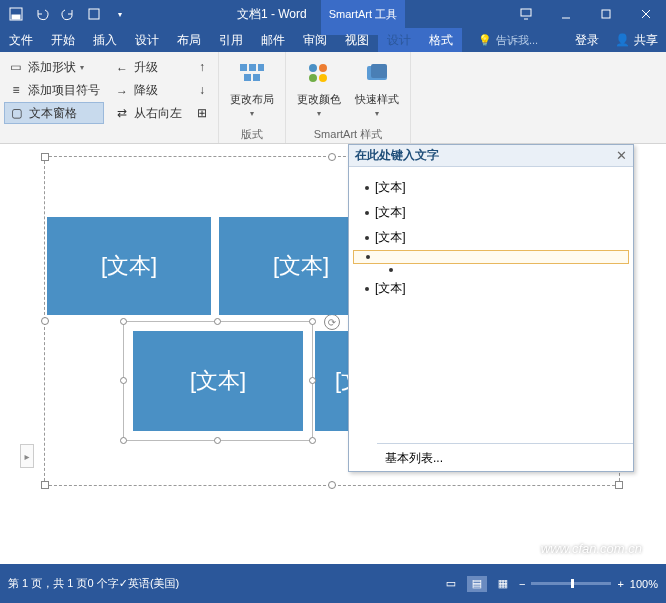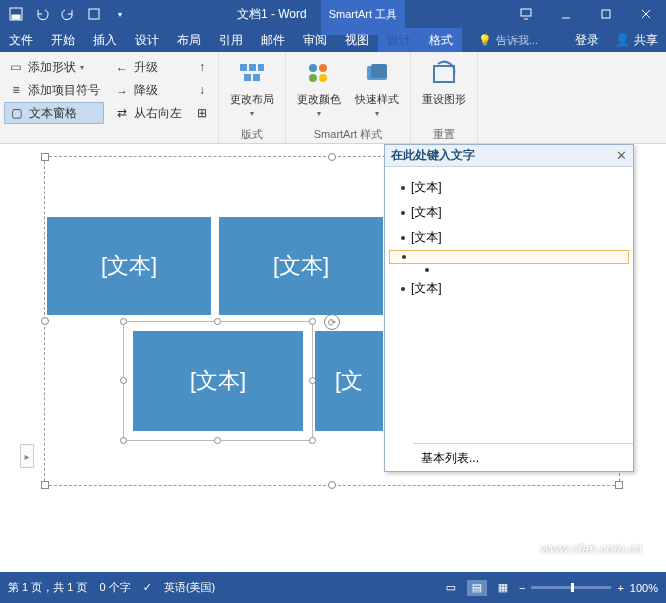--- a/index.html
+++ b/index.html
@@ -56,32 +56,32 @@
 .sa-shape.s3{left:88px;top:174px;width:170px;height:100px}
 .sa-shape.s4{left:270px;top:174px;width:68px;height:100px}
 .shape-sel { position: absolute; border: 1px solid #bbb; }
 .shape-sel .hndl { position: absolute; width: 7px; height: 7px; background: #fff; border: 1px solid #888; border-radius:50%;}
 .shape-sel.s3sel{left:78px;top:164px;width:190px;height:120px}
 .hndl.tl{left:-4px;top:-4px}.hndl.tr{right:-4px;top:-4px}.hndl.bl{left:-4px;bottom:-4px}.hndl.br{right:-4px;bottom:-4px}
 .hndl.tm{left:50%;top:-4px;margin-left:-4px}.hndl.bm{left:50%;bottom:-4px;margin-left:-4px}
 .hndl.lm{left:-4px;top:50%;margin-top:-4px}.hndl.rm{right:-4px;top:50%;margin-top:-4px}
 
 
-.text-pane { position: absolute; right: 32px; top: 0px; width: 250px; height: 328px; background: #fff; border: 1px solid #9bb0c9; box-shadow: 2px 2px 4px rgba(0,0,0,.2); z-index: 10; }
+.text-pane { position: absolute; right: 32px; top: 0px; width: 286px; height: 328px; background: #fff; border: 1px solid #9bb0c9; box-shadow: 2px 2px 4px rgba(0,0,0,.2); z-index: 10; }
 .text-pane .tp-header { height: 22px; background: #eaf0f7; border-bottom: 1px solid #c8d4e3; display: flex; align-items: center; padding: 0 6px; font-size: 12px; color: #1f4e79; font-weight: bold; }
 .text-pane .tp-close { margin-left: auto; cursor: pointer; color: #666; font-size: 13px; font-weight: normal; }
 .text-pane .tp-body { padding: 8px 4px; height: 276px; }
 .text-pane .tp-item { display: flex; align-items: center; gap: 6px; padding: 4px 12px; font-size: 12px; }
 .text-pane .tp-item.selected { border: 1px solid #e8b85e; background: #fffbf0; }
 .text-pane .tp-item.indent { padding-left: 36px; }
 .text-pane .tp-item .bullet { width: 4px; height: 4px; background: #333; border-radius: 50%; }
 .text-pane .tp-footer { border-top: 1px solid #c8d4e3; padding: 6px 8px; font-size: 12px; margin-left: 28px; }
 
 
-.statusbar { height: 31px; background: #2b579a; color: #fff; display: flex; align-items: center; font-size: 11px; padding: 0 8px; gap: 12px; position: absolute; bottom: 0; left: 0; right: 0; }
+.statusbar { height: 39px; background: #2b579a; color: #fff; display: flex; align-items: center; font-size: 11px; padding: 0 8px; position: absolute; bottom: 0; left: 0; right: 0; }
 .statusbar .sb-right { margin-left: auto; display: flex; align-items: center; gap: 6px; }
 .statusbar .zoom-slider { width: 80px; height: 3px; background: #6a8bc0; position: relative; }
 .statusbar .zoom-slider .thumb { position: absolute; left: 50%; top: -3px; width: 3px; height: 9px; background: #fff; }
 .statusbar .view-btn { width: 20px; height: 16px; display:flex; align-items:center; justify-content:center; cursor:pointer;}
 .statusbar .view-btn.active { background: #6a8bc0; }
 .watermark { position:absolute; right:24px; bottom:26px; color:#fff; font-style:italic; font-size:13px; text-shadow:0 0 3px #888; opacity:.9; pointer-events:none;}
 </style>
 </head>
 <body>
 
@@ -254,34 +254,20 @@
               <rect x="8" y="4" width="16" height="14" fill="#4a7fb5" rx="2"></rect>
             </svg>
           </span>
         <span>快速样式</span>
           <span class="drop-arrow">▾</span>
       </div>
     </div>
     <div class="grp-label">SmartArt 样式</div>
   </div>
 
-  <div class="ribbon-group">
-    <div class="grp-content">
-      <div class="ribbon-btn-lg">
-        <span class="ico">
-            <svg width="28" height="28">
-              <rect x="4" y="6" width="20" height="16" fill="none" stroke="#4a7fb5" stroke-width="2"></rect>
-              <path d="M8 4 A10 10 0 0 1 24 14" fill="none" stroke="#4a7fb5" stroke-width="2"></path>
-            </svg>
-          </span>
-        <span>重设图形</span>
-      </div>
-    </div>
-    <div class="grp-label">重置</div>
-  </div>
 </div>
 
 <div class="canvas-wrap">
   <div class="ruler-mark">▸</div>
   <div class="smartart-container">
     <div class="sa-handle tl"></div>
     <div class="sa-handle tm"></div>
     <div class="sa-handle tr"></div>
     <div class="sa-handle lm"></div>
     <div class="sa-handle rm"></div>

